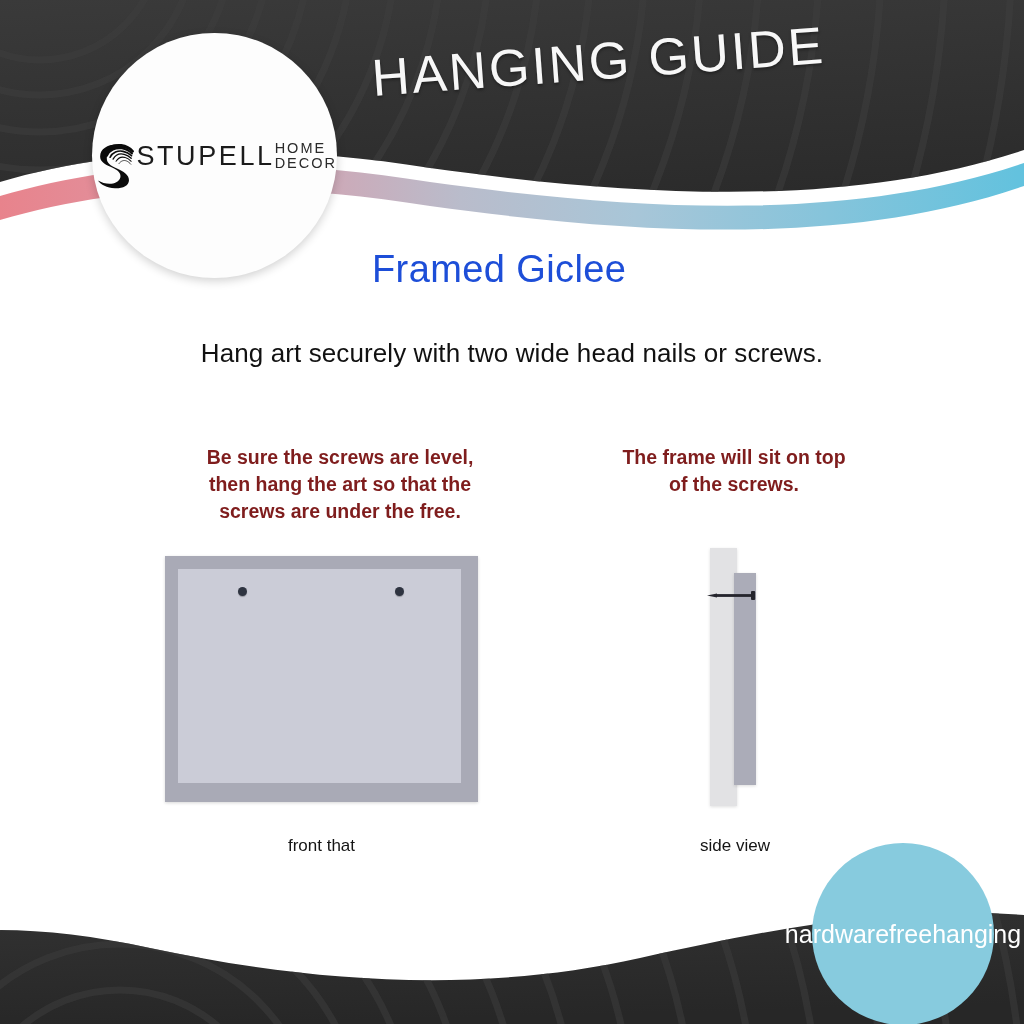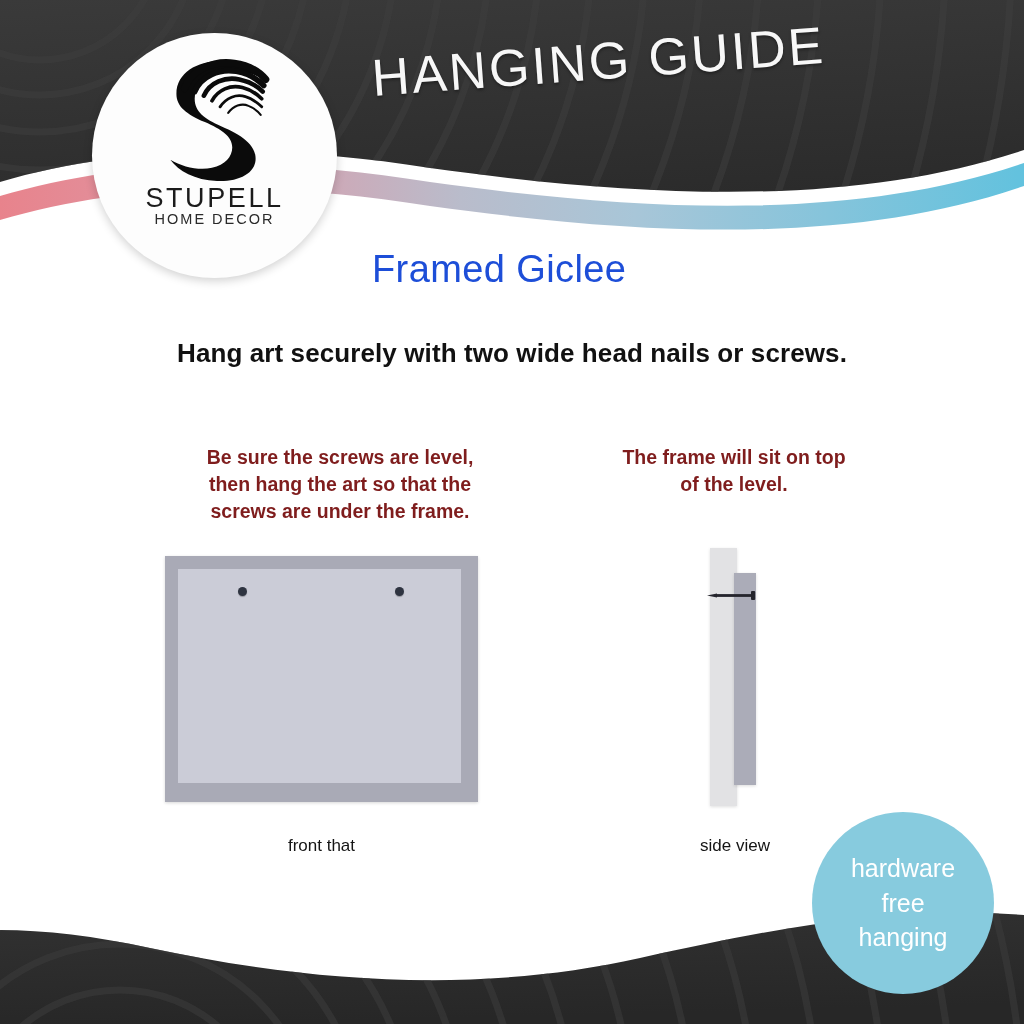--- a/index.html
+++ b/index.html
@@ -33,21 +33,21 @@
   .logo-badge {
     position: absolute;
     left: 92px;
     top: 33px;
     width: 245px;
     height: 245px;
     border-radius: 50%;
     background: #fdfdfd;
     box-shadow: 0 3px 10px rgba(0,0,0,0.18);
     display: flex;
-    flex-direction: column;
+    flex-direction: row;
     align-items: center;
     justify-content: flex-start;
     z-index: 6;
   }
   .logo-mark {
     margin-top: 18px;
     width: 122px;
     height: 132px;
   }
   .logo-word {
@@ -96,21 +96,21 @@
   }
 
   
   .main-instruction {
     position: absolute;
     left: 0;
     top: 338px;
     width: 1024px;
     text-align: center;
     font-size: 26px;
-    font-weight: 700;
+    font-weight: 400;
     color: #111111;
     letter-spacing: 0.1px;
     z-index: 5;
   }
 
   
   .col {
     position: absolute;
     z-index: 5;
   }
@@ -215,27 +215,27 @@
     left: 640px;
     top: 836px;
     width: 190px;
     z-index: 5;
   }
 
   
   .hw-badge {
     position: absolute;
     left: 812px;
-    top: 812px;
+    top: 843px;
     width: 182px;
     height: 182px;
     border-radius: 50%;
     background: #87cbde;
     display: flex;
-    flex-direction: column;
+    flex-direction: row;
     align-items: center;
     justify-content: center;
     z-index: 8;
   }
   .hw-badge span {
     display: block;
     color: #ffffff;
     font-size: 25px;
     font-weight: 400;
     line-height: 1.38;
@@ -355,28 +355,28 @@
   <div class="header-title">HANGING GUIDE</div>
 
   <div class="product-subtitle">Framed Giclee</div>
 
   <div class="main-instruction">Hang art securely with two wide head nails or screws.</div>
 
   <div class="col col-front">
     <div class="col-caption-top">
       <div>Be sure the screws are level,</div>
       <div>then hang the art so that the</div>
-      <div>screws are under the frame.</div>
+      <div>screws are under the free.</div>
     </div>
   </div>
 
   <div class="col col-side">
     <div class="col-caption-top">
       <div>The frame will sit on top</div>
-      <div>of the level.</div>
+      <div>of the screws.</div>
     </div>
   </div>
 
   <div class="frame-wrap">
     <div class="frame-outer">
       <div class="frame-inner"></div>
     </div>
     <div class="screw-dot screw-left"></div>
     <div class="screw-dot screw-right"></div>
   </div>

